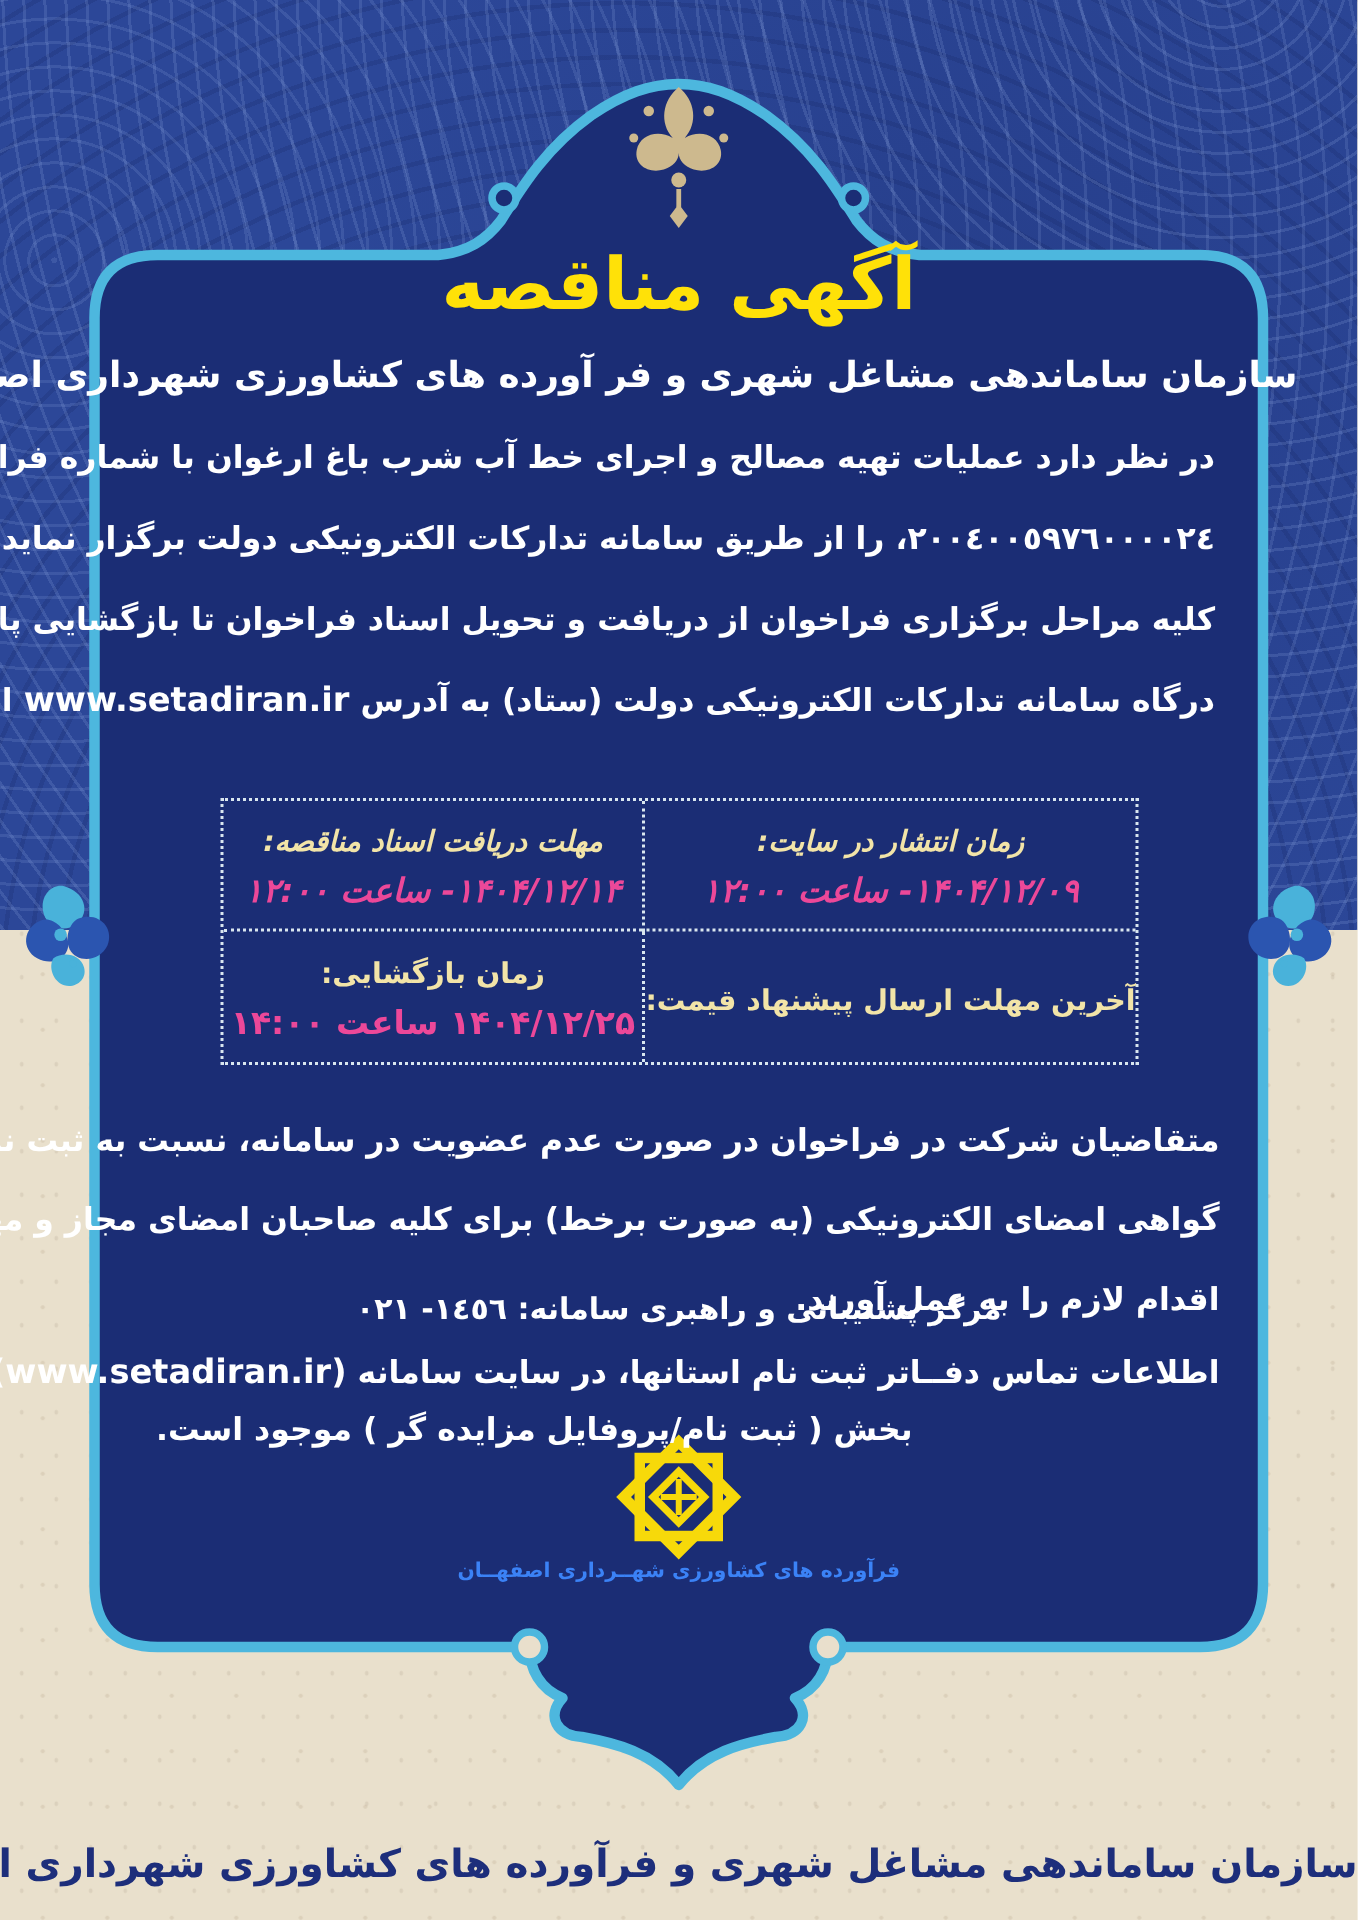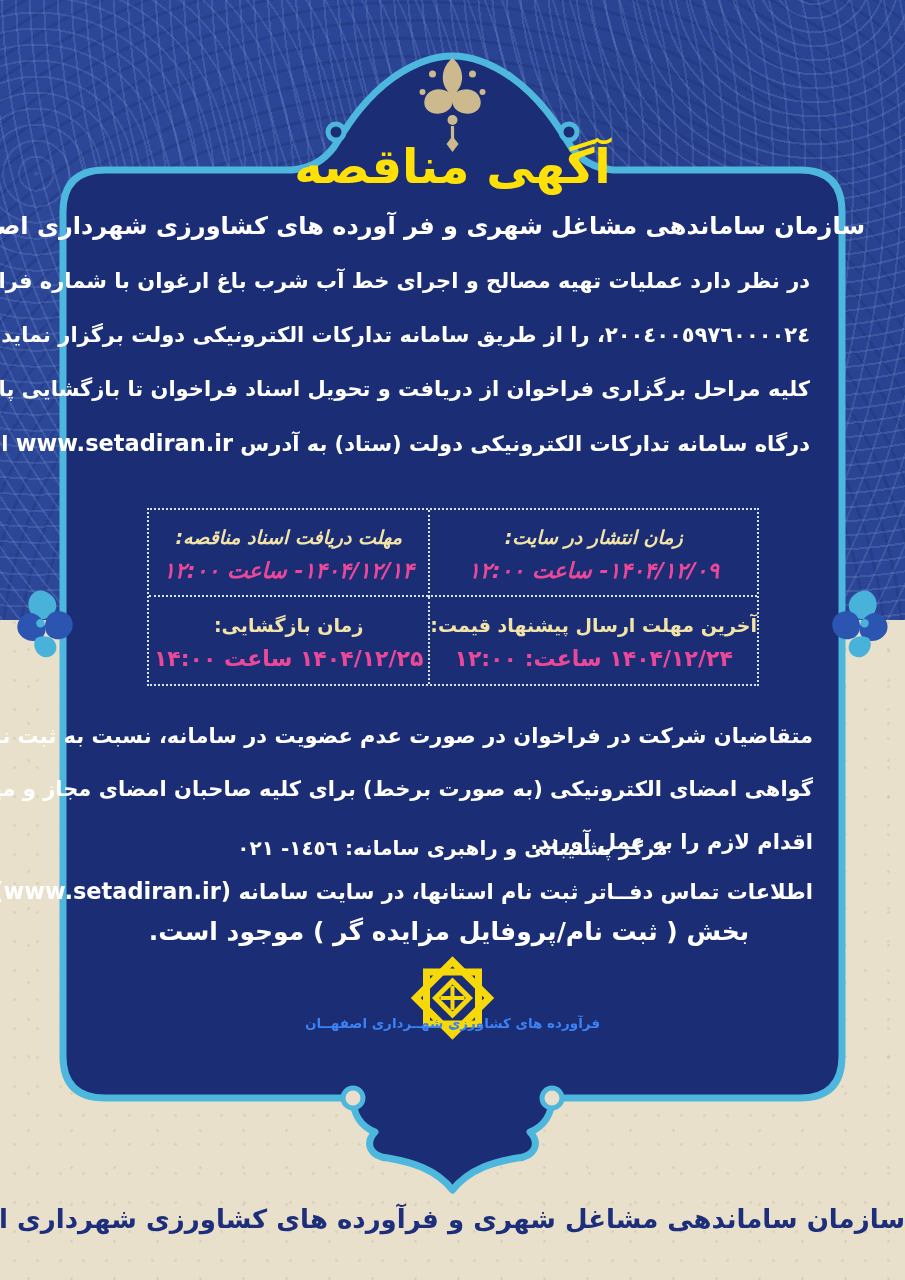--- a/index.html
+++ b/index.html
@@ -24,21 +24,21 @@
     position:absolute; left:0; top:620px; width:905px; height:660px;
     background-color:#e9e0cc;
     background-image:
       radial-gradient(rgba(150,125,95,.16) 1.2px, rgba(0,0,0,0) 1.7px),
       radial-gradient(rgba(120,100,80,.12) 1px, rgba(0,0,0,0) 1.5px);
     background-size:43px 37px, 23px 29px;
     background-position:7px 11px, 3px 17px;
   }
   svg.frame { position:absolute; left:0; top:0; z-index:1; }
   
-  .content { position:absolute; inset:0; z-index:2; color:#ffffff; }
+  .content { position:absolute; inset:0; z-index:2; color:#ffffff;margin-top:24px; }
   .content > div { position:absolute; }
   .nowrap { white-space:nowrap; }
   .title {
     top:138px; left:0; right:0; text-align:center;
     font-size:48px; color:#ffe108; letter-spacing:1px;
   }
   .org-heading {
     top:212px; left:40px; right:40px; text-align:center;
     font-size:24px; color:#ffffff;
   }
@@ -55,21 +55,21 @@
     align-items:center; gap:10px; padding-top:4px; }
   .cell:nth-child(odd) { border-inline-end:2px dotted #d9e6ef; }
   .cell:nth-child(1), .cell:nth-child(2) { border-bottom:2px dotted #d9e6ef;font-style:italic; }
   .cell .lbl { font-size:19px; color:#f2e4a8; }
   .cell .val { font-size:22px; color:#ec4899; }
   .notes { top:710px; left:92px; right:92px; font-size:21px; line-height:53px; }
   .notes .c { text-align:center; }
   .notes .r { text-align:right; }
   .support  { top:836px; left:92px; right:92px; text-align:center; font-size:20px; }
   .contact1 { top:878px; left:92px; right:92px; text-align:right; font-size:21px; }
-  .contact2 { top:917px; left:85px; right:92px; text-align:center; font-size:25px; }
+  .contact2 { top:917px; left:104px; right:92px; text-align:left; font-size:21px; }
   .caption1 { top:1042px; left:0; right:0; text-align:center; font-size:13.5px; color:#f7d90a; }
   .caption2 { top:1015px; left:0; right:0; text-align:center; font-size:13.5px; color:#3b82f6; }
   .footer {
     top:1204px; left:0; right:0; text-align:center;
     font-size:26px; color:#1d2e7b;
   }
 </style>
 </head>
 <body>
 
@@ -160,21 +160,20 @@
     <div class="cell">
       <div class="lbl nowrap">زمان انتشار در سایت:</div>
       <div class="val nowrap">۱۴۰۴/۱۲/۰۹- ساعت ۱۲:۰۰</div>
     </div>
     <div class="cell">
       <div class="lbl nowrap">مهلت دریافت اسناد مناقصه:</div>
       <div class="val nowrap">۱۴۰۴/۱۲/۱۴- ساعت ۱۲:۰۰</div>
     </div>
     <div class="cell">
       <div class="lbl nowrap">آخرین مهلت ارسال پیشنهاد قیمت:</div>
-      <div class="val nowrap">۱۴۰۴/۱۲/۲۴ ساعت: ۱۲:۰۰</div>
     </div>
     <div class="cell">
       <div class="lbl nowrap">زمان بازگشایی:</div>
       <div class="val nowrap">۱۴۰۴/۱۲/۲۵ ساعت ۱۴:۰۰</div>
     </div>
   </div>
 
   <div class="notes">
     <div class="c nowrap">متقاضیان شرکت در فراخوان در صورت عدم عضویت در سامانه، نسبت به ثبت نام و دریافت</div>
     <div class="c nowrap">گواهی امضای الکترونیکی (به صورت برخط) برای کلیه صاحبان امضای مجاز و مهر سازمانی</div>

